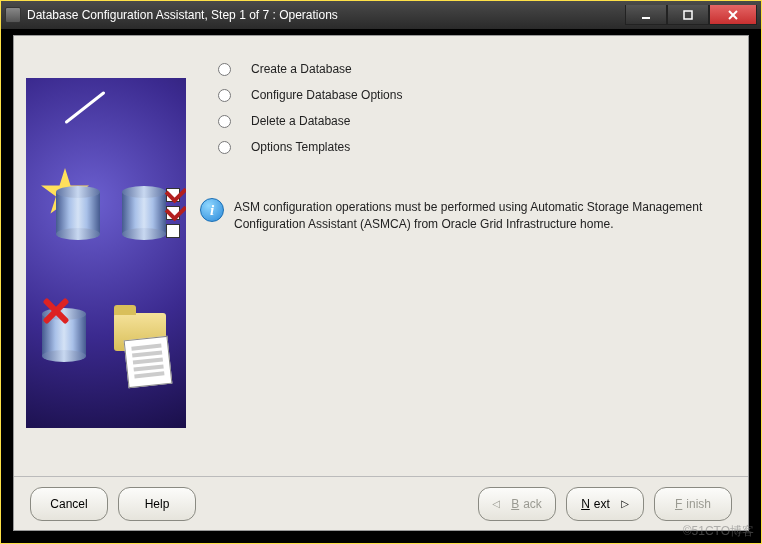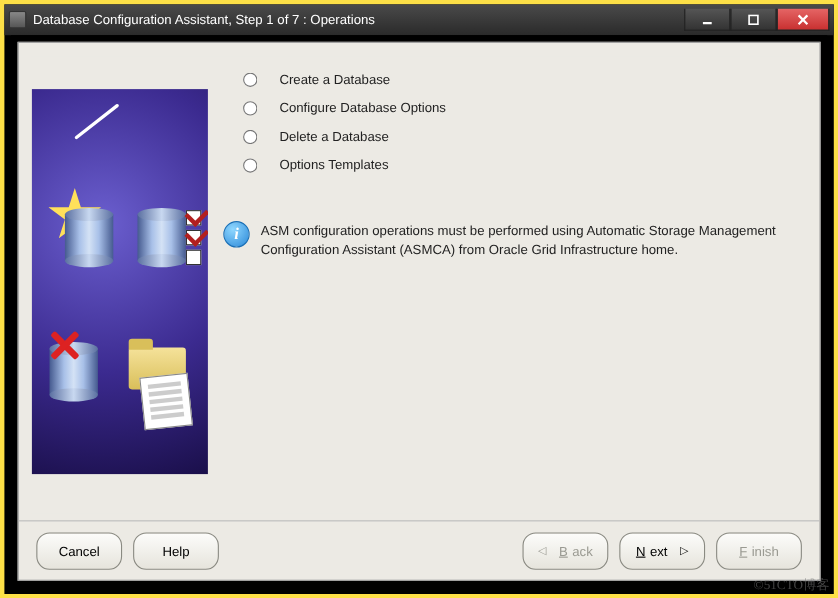--- a/index.html
+++ b/index.html
@@ -1,17 +1,17 @@
 <!DOCTYPE html>
 <html><head>
   <meta charset="utf-8">
   <style>
     * { box-sizing: border-box; margin: 0; padding: 0; }
     body { font-family: "Segoe UI", Tahoma, sans-serif; font-size: 12px; background: #555; width: 762px; height: 544px; overflow: hidden; position: relative; }
-    .window { width: 762px; height: 544px; background: #000; border: 4px solid #fde047; position: relative; }
+    .window { width: 762px; height: 544px; background: #000; border: 1px solid #fde047; position: relative; }
     .titlebar { height: 28px; background: linear-gradient(#4a4a4a, #2a2a2a); display: flex; align-items: center; padding: 0 4px; color: #fff; }
     .titlebar-icon { width: 16px; height: 16px; margin-right: 6px; background: linear-gradient(#888, #555); border: 1px solid #333; border-radius: 2px; }
     .titlebar-text { flex: 1; font-size: 12px; }
     .win-controls { display: flex; gap: 0; }
     .win-btn { width: 42px; height: 20px; display: flex; align-items: center; justify-content: center; border: 1px solid #222; border-top: none; }
     .win-btn.min { background: linear-gradient(#555, #333); }
     .win-btn.max { background: linear-gradient(#555, #333); }
     .win-btn.close { background: linear-gradient(#e56565, #c83030); width: 48px; border-top-right-radius: 0; }
     .win-btn svg { stroke: #fff; fill: none; }
     .client { position: absolute; top: 28px; left: 6px; right: 6px; bottom: 6px; background: #000; }
@@ -46,21 +46,21 @@
     .opt input { width: 13px; height: 13px; }
     .info-row { display: flex; gap: 10px; margin-top: 44px; margin-left: -10px; align-items: flex-start; }
     .info-icon { width: 24px; height: 24px; flex: 0 0 24px; border-radius: 50%; background: radial-gradient(circle at 35% 30%, #8fd7ff, #2a88d8); border: 1px solid #1a6fb5; display: flex; align-items: center; justify-content: center; color: #fff; font-weight: bold; font-family: Georgia, serif; font-style: italic; font-size: 15px; }
     .info-text { line-height: 1.45; padding-top: 1px; }
     .button-bar { position: absolute; left: 0; right: 0; bottom: 0; height: 54px; border-top: 1px solid #bbb; display: flex; align-items: center; padding: 0 16px; gap: 10px; }
     .spacer { flex: 1; }
     .btn { min-width: 78px; height: 24px; padding: 16px 12px; background: linear-gradient(#fcfcfa, #e6e4dc); border: 1px solid #8a8a82; border-radius: 12px; font-size: 12px; display: inline-flex; align-items: center; justify-content: center; gap: 4px; cursor: pointer; }
     .btn.disabled { color: #9a9a92; cursor: default; }
     .btn .u { text-decoration: underline; }
     .arrow { font-size: 10px; }
-    .watermark { position: absolute; right: 8px; bottom: 4px; color: rgba(120,120,120,0.55); font-size: 12px; font-family: Liberation Serif, serif; pointer-events: none; }
+    .watermark { position: absolute; right: 8px; bottom: 4px; color: rgba(120,120,120,0.55); font-size: 12px; font-family: Liberation Sans, sans-serif; pointer-events: none; }
   </style>
 </head>
 <body>
 
 <div class="window">
   <div class="titlebar">
     <div class="titlebar-icon"></div>
     <div class="titlebar-text">Database Configuration Assistant, Step 1 of 7 : Operations</div>
     <div class="win-controls">
       <div class="win-btn min">

